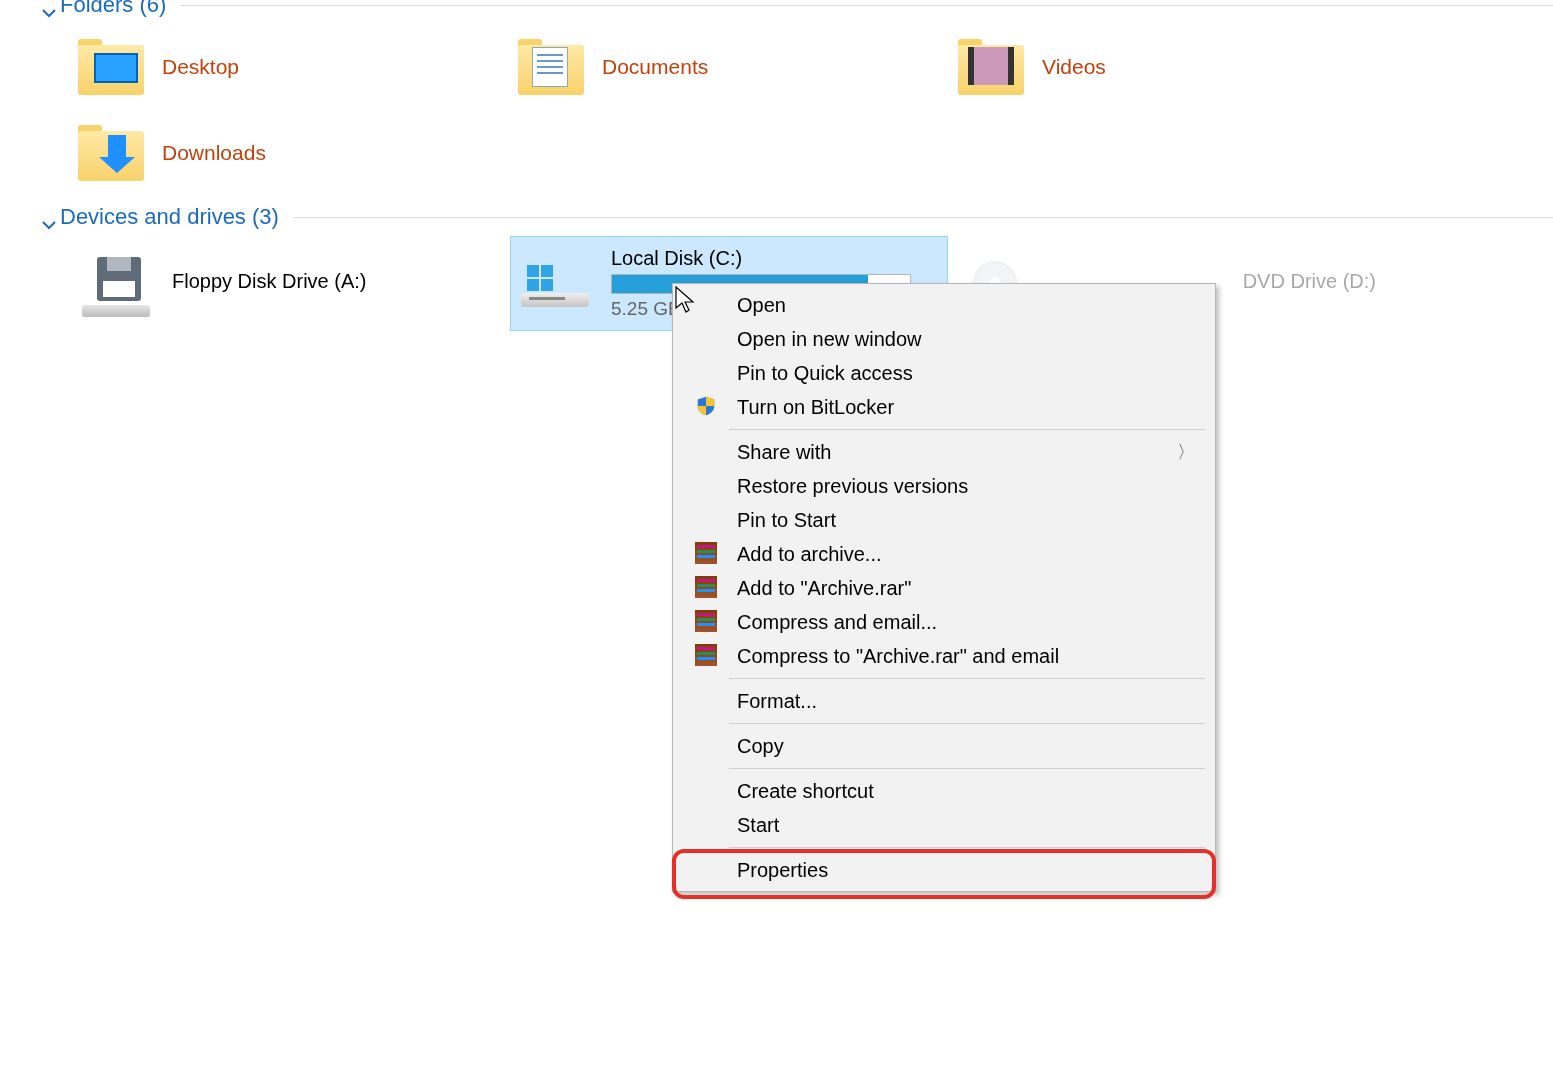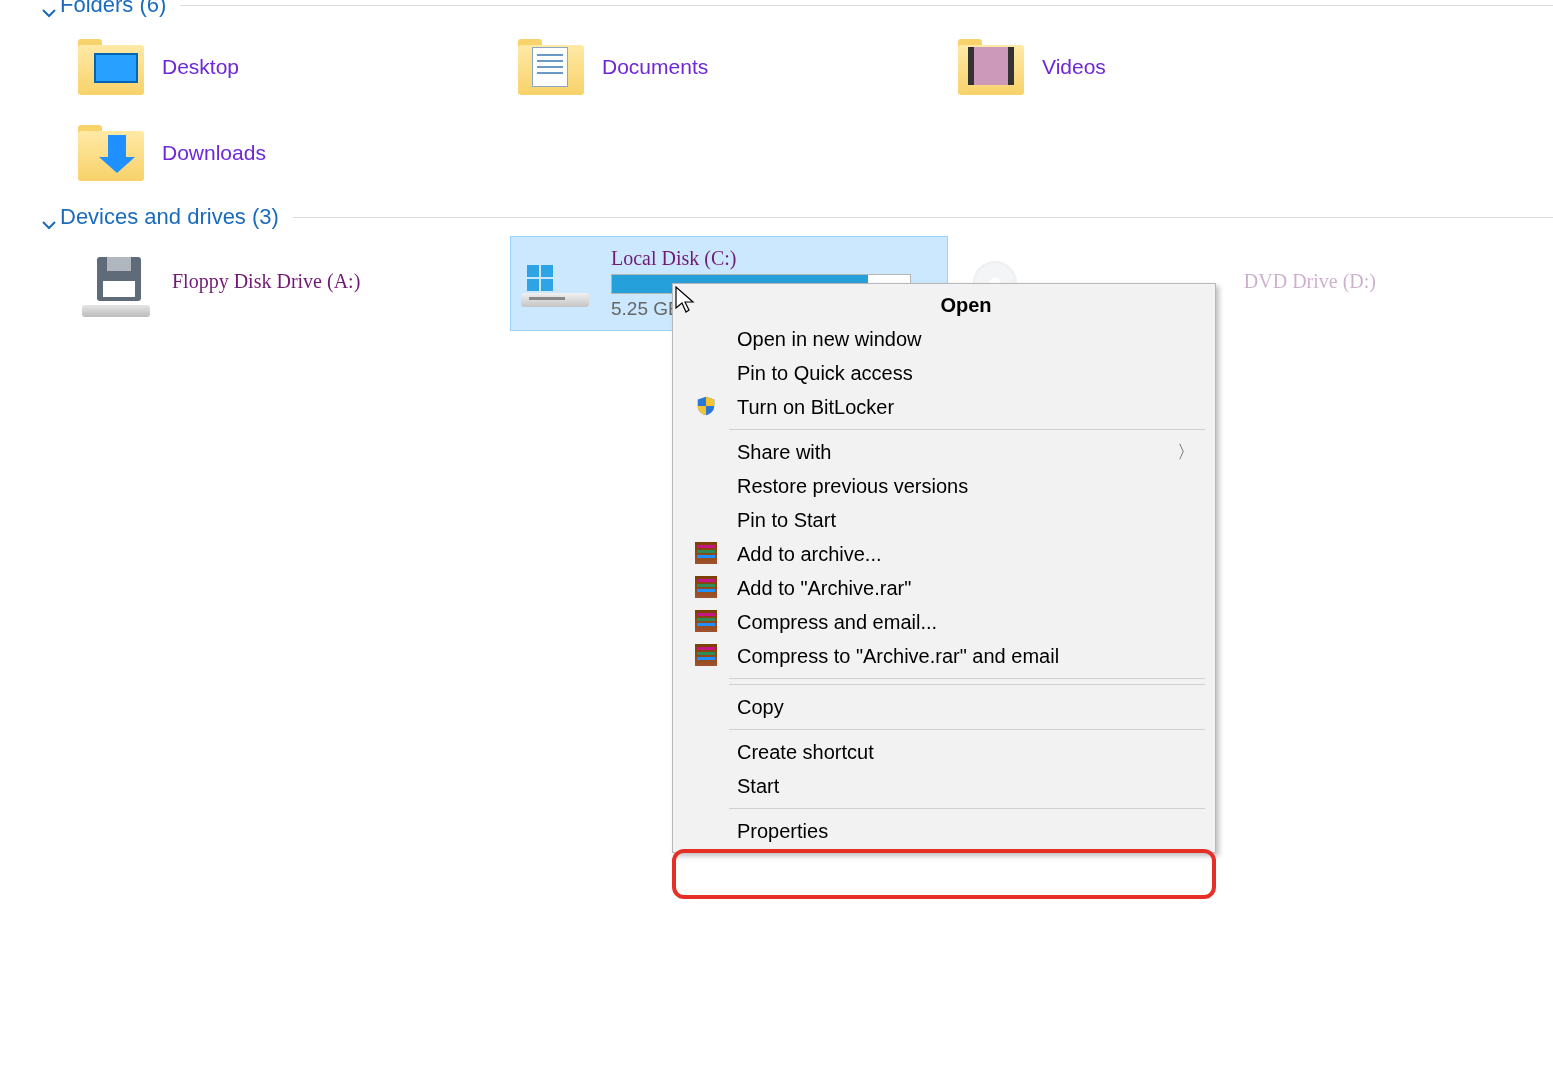--- a/index.html
+++ b/index.html
@@ -69,21 +69,21 @@
     position: absolute;
     width: 24px;
     height: 10px;
     top: 0;
     left: 0;
     background: #f8d26a;
     border-radius: 3px 3px 0 0;
   }
   .folder-label {
     font-size: 21px;
-    color: #6d28d9;
+    color: #c2410c;
   }
   .drives-grid {
     display: flex;
     padding-left: 72px;
   }
   .drive-item {
     display: flex;
     align-items: center;
     width: 438px;
     padding: 10px;
@@ -99,23 +99,22 @@
     margin-right: 16px;
     flex-shrink: 0;
     position: relative;
   }
   .drive-body {
     flex: 1;
     min-width: 0;
   }
   .drive-label {
     font-size: 20px;
-    color: #701a75;
+    color: #000000;
     margin-bottom: 4px;
-    font-family: Liberation Serif, serif;
   }
   .drive-bar {
     width: 300px;
     height: 20px;
     background: #fff;
     border: 1px solid #b5b5b5;
     position: relative;
     margin-bottom: 4px;
   }
   .drive-bar-fill {
@@ -140,21 +139,21 @@
   }
   .menu-item {
     display: flex;
     align-items: center;
     height: 34px;
     padding: 0 18px 0 62px;
     position: relative;
     cursor: default;
   }
   .menu-item .mi-text { flex:1; }
-  .menu-item.bold { font-weight: 700; text-align: center; }
+  .menu-item.bold { font-weight: 400; }
   .menu-sep {
     height: 1px;
     background: #d0d0d0;
     margin: 5px 8px 5px 54px;
   }
   .mi-icon {
     position: absolute;
     left: 20px;
     top: 50%;
     transform: translateY(-50%);
@@ -399,20 +398,23 @@
     <span class="mi-text">Compress and email...</span>
   </div>
   <div class="menu-item">
     <span class="mi-icon">
         <div class="rar-stack"></div>
       </span>
     <span class="mi-text">Compress to "Archive.rar" and email</span>
   </div>
   <div class="menu-sep"></div>
 
+  <div class="menu-item">
+    <span class="mi-text">Format...</span>
+  </div>
   <div class="menu-sep"></div>
 
   <div class="menu-item">
     <span class="mi-text">Copy</span>
   </div>
   <div class="menu-sep"></div>
 
   <div class="menu-item">
     <span class="mi-text">Create shortcut</span>
   </div>

